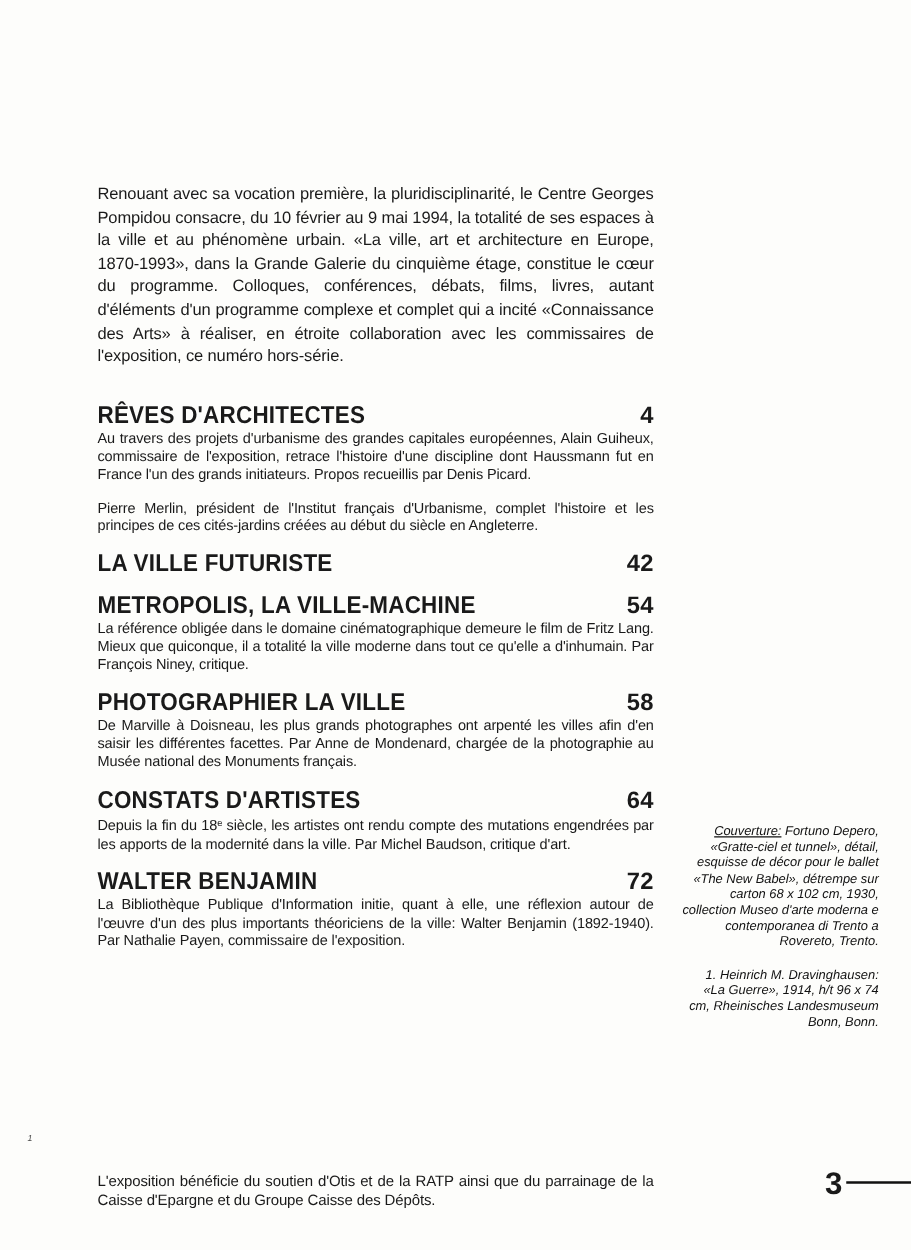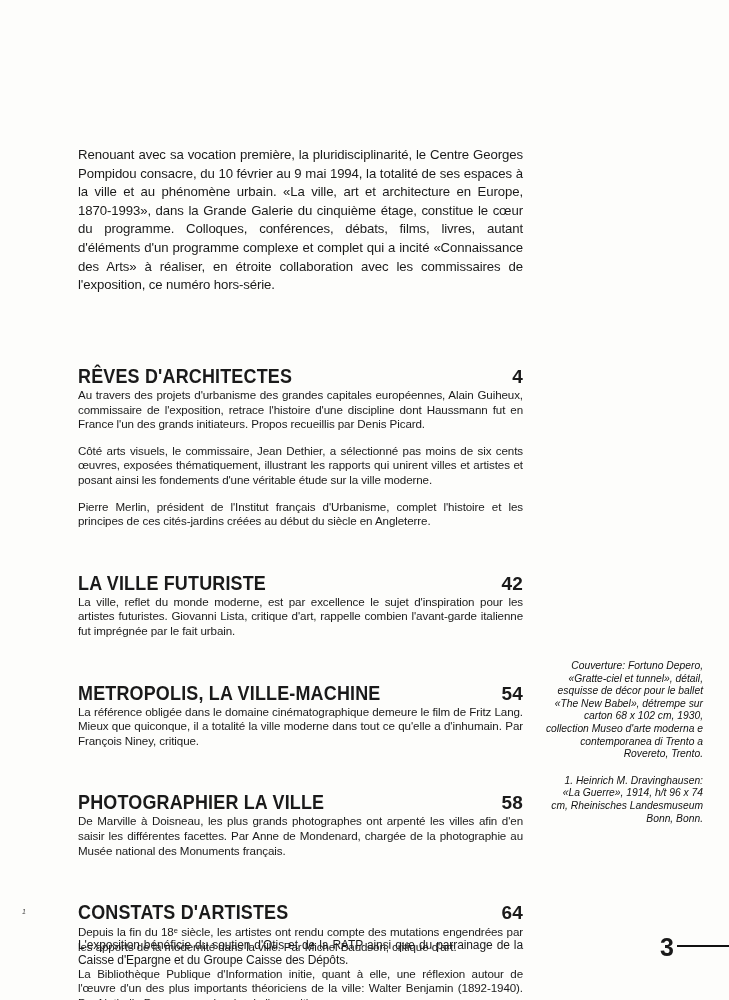--- a/index.html
+++ b/index.html
@@ -54,21 +54,20 @@
     display: flex;
     align-items: baseline;
     justify-content: space-between;
     font-weight: bold;
     font-size: 19.5px;
     line-height: 21px;
     letter-spacing: 0.2px;
     font-stretch: condensed;
     font-family: "Liberation Sans Narrow", "Liberation Sans", sans-serif;
     margin-bottom: 1px;
-    margin-top: 44px;
   }
 
   .toc-title {
     transform: scaleX(0.92);
     transform-origin: left center;
     white-space: nowrap;
   }
 
   .toc-page {
     font-size: 19px;
@@ -123,20 +122,21 @@
     font-size: 10.3px;
     line-height: 12.6px;
     color: #111;
   }
 
   .caption-block {
     margin: 0 0 14px 0;
   }
 
   .caption-label {
+    text-decoration: underline;
   }
 
   
   .page-num-wrap {
     position: absolute;
     right: 0px;
     bottom: 40px;
     display: flex;
     align-items: center;
     width: 120px;
@@ -173,33 +173,31 @@
 
     <div class="toc-entry">
       <div class="toc-head">
         <span class="toc-title">RÊVES D'ARCHITECTES</span>
         <span class="toc-page">4</span>
       </div>
       <p class="toc-desc">Au travers des projets d'urbanisme des grandes capitales européennes, Alain Guiheux, commissaire de l'exposition, retrace l'histoire d'une discipline dont Haussmann fut en France l'un des grands initiateurs. Propos recueillis par Denis Picard.</p>
     </div>
 
     <div class="toc-entry">
-      <p class="toc-desc">Côté arts visuels, le commissaire, Jean Dethier, a sélectionné pas moins de six cents œuvres, exposées thématiquement, illustrant les rapports qui unirent villes et artistes et posant ainsi les fondements d'une véritable étude sur la ville moderne.</p>
     </div>
 
     <div class="toc-entry">
       <p class="toc-desc">Pierre Merlin, président de l'Institut français d'Urbanisme, complet l'histoire et les principes de ces cités-jardins créées au début du siècle en Angleterre.</p>
     </div>
 
     <div class="toc-entry">
       <div class="toc-head">
         <span class="toc-title">LA VILLE FUTURISTE</span>
         <span class="toc-page">42</span>
       </div>
-      <p class="toc-desc">La ville, reflet du monde moderne, est par excellence le sujet d'inspiration pour les artistes futuristes. Giovanni Lista, critique d'art, rappelle combien l'avant-garde italienne fut imprégnée par le fait urbain.</p>
     </div>
 
     <div class="toc-entry">
       <div class="toc-head">
         <span class="toc-title">METROPOLIS, LA VILLE-MACHINE</span>
         <span class="toc-page">54</span>
       </div>
       <p class="toc-desc">La référence obligée dans le domaine cinématographique demeure le film de Fritz Lang. Mieux que quiconque, il a totalité la ville moderne dans tout ce qu'elle a d'inhumain. Par François Niney, critique.</p>
     </div>
 
@@ -213,20 +211,24 @@
 
     <div class="toc-entry">
       <div class="toc-head">
         <span class="toc-title">CONSTATS D'ARTISTES</span>
         <span class="toc-page">64</span>
       </div>
       <p class="toc-desc"><span>Depuis la fin du 18</span><sup>e</sup><span> siècle, les artistes ont rendu compte des mutations engendrées par les apports de la modernité dans la ville. Par Michel Baudson, critique d'art.</span></p>
     </div>
 
     <div class="toc-entry">
+      <div class="toc-head">
+        <span class="toc-title">WALTER BENJAMIN</span>
+        <span class="toc-page">72</span>
+      </div>
       <p class="toc-desc">La Bibliothèque Publique d'Information initie, quant à elle, une réflexion autour de l'œuvre d'un des plus importants théoriciens de la ville: Walter Benjamin (1892-1940). Par Nathalie Payen, commissaire de l'exposition.</p>
     </div>
 
   </div>
 
   <p class="footer-note">L'exposition bénéficie du soutien d'Otis et de la RATP ainsi que du parrainage de la Caisse d'Epargne et du Groupe Caisse des Dépôts.</p>
 
   <div class="margin-mark">1</div>
 
   <div class="captions">

